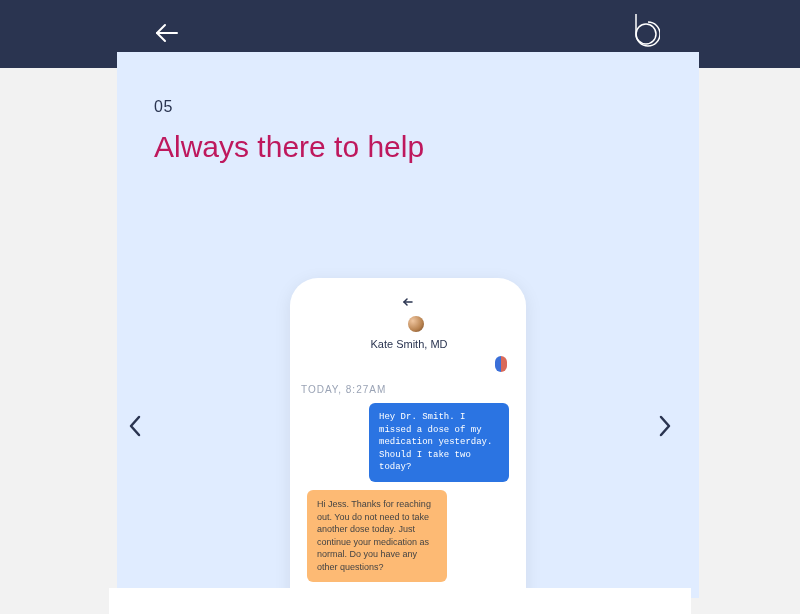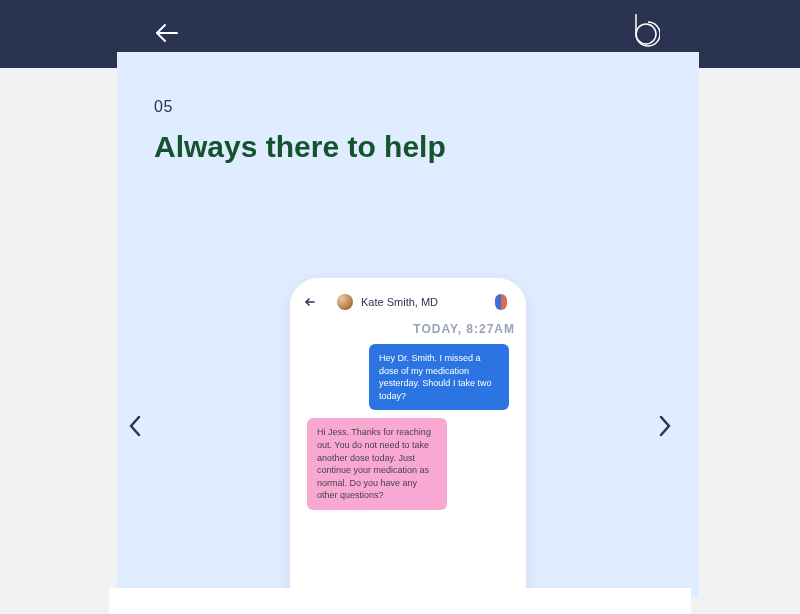--- a/index.html
+++ b/index.html
@@ -41,23 +41,23 @@
     margin-left: 8px;
   }
   .slide-number {
     color: #2a3450;
     font-size: 16px;
     font-weight: 400;
     margin: 46px 0 0 37px;
     letter-spacing: 0.5px;
   }
   .slide-title {
-    color: #14532d;
+    color: #be185d;
     font-size: 30px;
-    font-weight: 700;
+    font-weight: 400;
     margin: 14px 0 0 37px;
   }
   .slide-desc {
     color: #586278;
     font-size: 15.5px;
     line-height: 1.55;
     margin: 18px 37px 0 37px;
   }
   .phone-wrap {
     position: absolute;
@@ -70,20 +70,21 @@
     border-radius: 28px 28px 0 0;
     box-shadow: 0 4px 18px rgba(0,0,0,0.08);
     padding: 14px 11px 0 11px;
     overflow: hidden;
   }
   .phone-header {
     display: flex;
     align-items: center;
     gap: 6px;
     padding: 2px 4px 8px 4px;
+    flex-direction: column;
   }
   .phone-back {
     color: #2a3450;
     font-size: 14px;
   }
   .avatar {
     width: 16px; height: 16px;
     border-radius: 50%;
     background: radial-gradient(circle at 30% 30%, #f0c6a0, #b8824f 60%, #6b4020);
     margin-left: 16px;
@@ -107,44 +108,44 @@
     border-radius: 8px 0 0 8px;
   }
   .header-badge::after {
     content:"";
     position:absolute; right:0; top:0;
     width:6px; height:16px;
     background:#d96a5a;
     border-radius: 0 8px 8px 0;
   }
   .timestamp {
-    text-align: right;
-    font-size: 12px;
+    text-align: left;
+    font-size: 10px;
     letter-spacing: 1px;
     color: #9aa3b5;
     margin: 4px 0 8px 0;
     text-transform: uppercase;
-    font-weight: bold;
   }
   .msg {
     font-size: 9px;
     line-height: 1.4;
     padding: 8px 10px;
     border-radius: 6px;
     max-width: 140px;
     margin-bottom: 8px;
   }
   .msg.out {
     background: #2b74e2;
     color: #fff;
     margin-left: auto;
     margin-right: 6px;
+    font-family: Liberation Mono, monospace;
   }
   .msg.in {
-    background: #f9a8d4;
+    background: #fdba74;
     color: #444;
     margin-left: 6px;
   }
   .carousel-prev {
     position: absolute;
     left: 128px;
     top: 415px;
     color: #2a3450;
     cursor: pointer;
     font-size: 22px;

